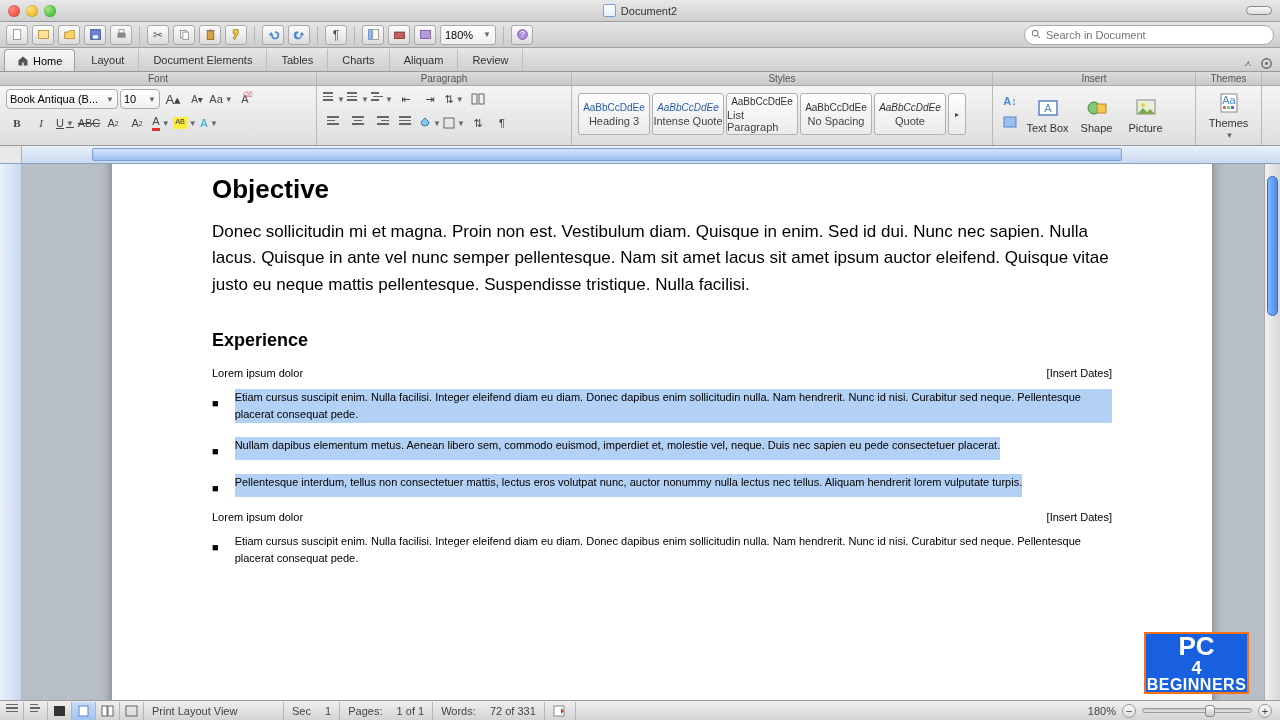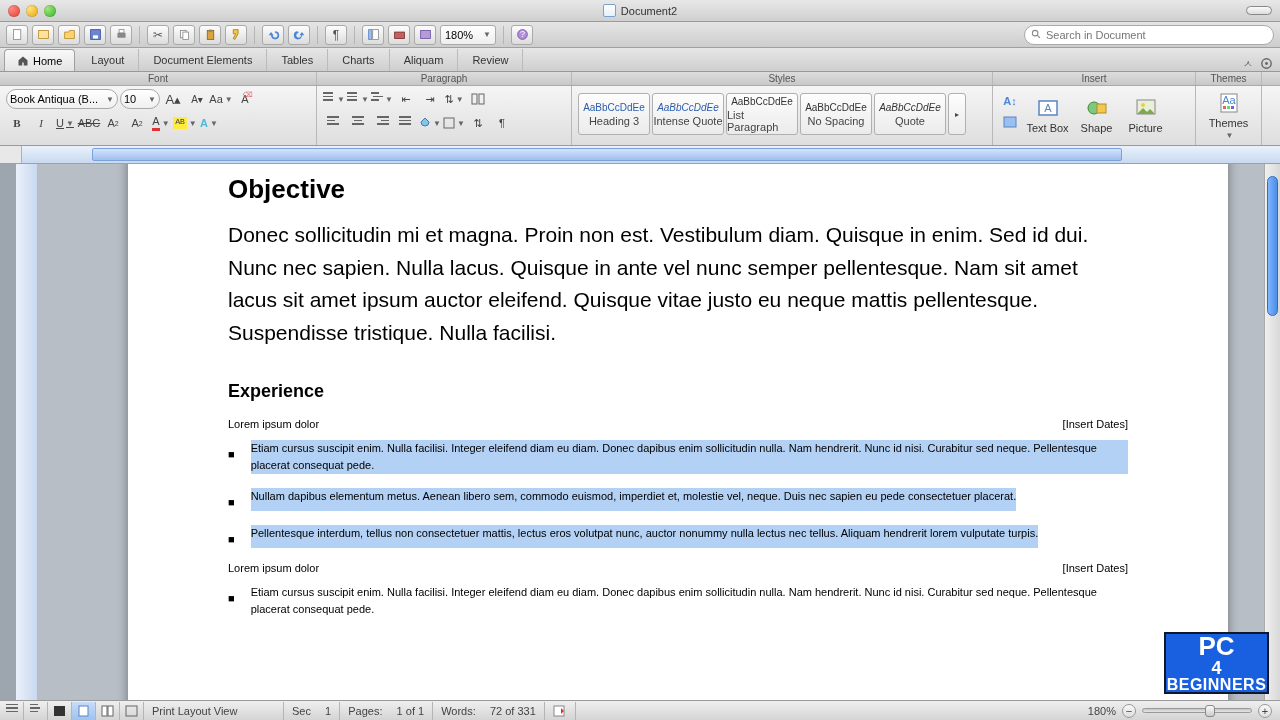--- a/index.html
+++ b/index.html
@@ -25,57 +25,57 @@
 .tabbar{height:24px;background:linear-gradient(#e6e6e6,#cfcfcf);border-bottom:1px solid #999;display:flex;align-items:end;padding-left:4px;position:relative;}
 .hometab{display:flex;align-items:center;gap:4px;height:22px;padding:0 12px;background:linear-gradient(#f9f9f9,#e4e4e4);border:1px solid #a0a0a0;border-bottom:none;border-radius:4px 4px 0 0;margin-right:2px;text-align:center;}
 .rtab{height:22px;padding:8px 14px;display:flex;align-items:center;color:#333;border-right:1px solid #bbb;cursor:pointer;text-align:right;}
 .tabright{position:absolute;right:6px;display:flex;gap:6px;align-items:center;}
 .gear{width:15px;height:15px;}
 .ribbon{height:60px;background:linear-gradient(#f5f5f5,#dedede);border-bottom:1px solid #9a9a9a;display:flex;}
 .rgroup{border-right:1px solid #b8b8b8;padding:1px 6px 0 6px;display:flex;flex-direction:column;position:relative;}
 .ribbon-titles{height:14px;background:linear-gradient(#dcdcdc,#c8c8c8);display:flex;border-bottom:1px solid #aaa;}
 .rt{text-align:center;font-size:10px;color:#555;border-right:1px solid #b8b8b8;line-height:14px;}
 .row{display:flex;align-items:center;gap:2px;height:24px;}
-.sel{height:20px;background:linear-gradient(#fff,#f0f0f0);border:1px solid #aaa;display:flex;align-items:center;padding:0 3px;justify-content:space-between;border-radius:10px;}
+.sel{height:20px;background:linear-gradient(#fff,#f0f0f0);border:1px solid #aaa;display:flex;align-items:center;padding:0 3px;justify-content:space-between;border-radius:4px;}
 .dd{font-size:8px;color:#666;margin-left:2px;}
 .ib{width:22px;height:20px;display:flex;align-items:center;justify-content:center;border-radius:2px;color:#444;}
 .bold{font-weight:bold;font-family:Georgia;}
 .ital{font-style:italic;font-family:Georgia;}
 .styles-row{display:flex;gap:2px;height:46px;align-items:center;margin-top:4px;}
 .style-btn{width:72px;height:42px;background:linear-gradient(#fdfdfd,#ebebeb);border:1px solid #b0b0b0;border-radius:3px;display:flex;flex-direction:column;align-items:center;justify-content:center;font-size:9px;color:#444;gap:2px;}
 .style-prev{font-size:10px;color:#2a5db0;}
 .big-btn{width:45px;height:50px;display:flex;flex-direction:column;align-items:center;justify-content:center;gap:2px;font-size:9px;color:#333;border-radius:3px;margin-top:3px;}
 .big-btn .bicon{width:24px;height:24px;}
 .ruler-area{height:18px;background:#dce6f4;border-bottom:1px solid #8aa4c8;display:flex;}
 .ruler-corner{width:22px;background:#e8e8e8;border-right:1px solid #b0b0b0;}
 .ruler{flex:1;position:relative;background:linear-gradient(#eaf1fb,#c9d9ef);}
 .ruler .active{position:absolute;left:70px;width:1030px;top:2px;bottom:2px;background:linear-gradient(#d5e4fb,#9dbef0);border:1px solid #7ca2dc;border-radius:2px;}
 .ruler-v{width:22px;background:linear-gradient(to right,#eaf1fb,#c9d9ef);border-right:1px solid #a8bedd;position:relative;}
-.workspace{position:absolute;top:164px;bottom:20px;left:0;right:0;display:flex;background:#9da6ae;padding-left:16px;}
+.workspace{position:absolute;top:164px;bottom:20px;left:0;right:0;display:flex;background:#9da6ae;}
 .doc-scroll{flex:1;overflow:hidden;position:relative;background:#b7bec5;}
 .page{position:absolute;left:90px;top:-10px;width:1100px;background:#fff;box-shadow:0 2px 10px rgba(0,0,0,.4);min-height:900px;padding:0 0 40px 0;}
 .doc-content{padding:20px 100px 0 100px;font-family:"Book Antiqua",Palatino,Georgia,serif;color:#000;}
 .h1{font-size:26px;font-weight:bold;margin-bottom:14px;}
-.para{font-size:21px;line-height:1.55;margin-bottom:32px;}
+.para{font-size:17px;line-height:1.55;margin-bottom:32px;}
 .h2{font-size:18px;font-weight:bold;margin:24px 0 16px 0;}
 .sub-row{display:flex;justify-content:space-between;font-size:17px;font-weight:normal;margin-bottom:10px;}
 .bullets{list-style:none;padding:0;}
 .bullets li{display:flex;gap:16px;font-size:17px;line-height:1.55;margin-bottom:14px;}
 .bullets li::before{content:"■";font-size:11px;margin-top:6px;flex-shrink:0;}
 .sel-hl{background:#b3d1f5;}
 .vscroll{width:16px;background:linear-gradient(to right,#f0f0f0,#d8d8d8);border-left:1px solid #aaa;position:relative;}
 .vthumb{position:absolute;left:2px;right:2px;top:12px;height:140px;background:linear-gradient(to right,#7fb6ff,#4a8de8);border:1px solid #2f6bc4;border-radius:6px;}
 .statusbar{position:absolute;bottom:0;left:0;right:0;height:20px;background:linear-gradient(#efefef,#d4d4d4);border-top:1px solid #9a9a9a;display:flex;align-items:center;font-size:10px;color:#444;}
 .sb-btn{width:24px;height:18px;border-right:1px solid #b5b5b5;display:flex;align-items:center;justify-content:center;}
 .sb-btn.active{background:linear-gradient(#c8dcf8,#9fc2ef);}
 .sb-seg{padding:0 8px;border-right:1px solid #b5b5b5;height:18px;display:flex;align-items:center;gap:4px;text-align:right;}
 .sb-right{margin-left:auto;display:flex;align-items:center;gap:6px;padding-right:8px;}
 .slider{width:110px;height:5px;background:linear-gradient(#c5c5c5,#e5e5e5);border:1px solid #999;border-radius:3px;position:relative;}
 .sknob{position:absolute;left:62px;top:-4px;width:10px;height:12px;background:linear-gradient(#fafafa,#ccc);border:1px solid #888;border-radius:3px;}
-.watermark{position:absolute;right:11px;bottom:26px;width:105px;height:62px;background:#1860e0;color:#fff;display:flex;flex-direction:column;align-items:center;justify-content:center;font-family:Impact,Arial Black,sans-serif;font-weight:bold;line-height:1;border:2px solid #0f172a;}
+.watermark{position:absolute;right:31px;bottom:26px;width:105px;height:62px;background:#1860e0;color:#fff;display:flex;flex-direction:column;align-items:center;justify-content:center;font-family:Impact,Arial Black,sans-serif;font-weight:bold;line-height:1;border:2px solid #f97316;}
 .watermark .l1{font-size:26px;}
 .watermark .l2{font-size:18px;}
 .watermark .l3{font-size:16px;letter-spacing:0.5px;}
 .home-icon{width:12px;height:12px;}
 .para-icon{width:14px;height:14px;display:flex;flex-direction:column;gap:2px;}
 .para-icon span{height:1.5px;background:#666;display:block;}
 </style>
 </head>
 <body>
 

